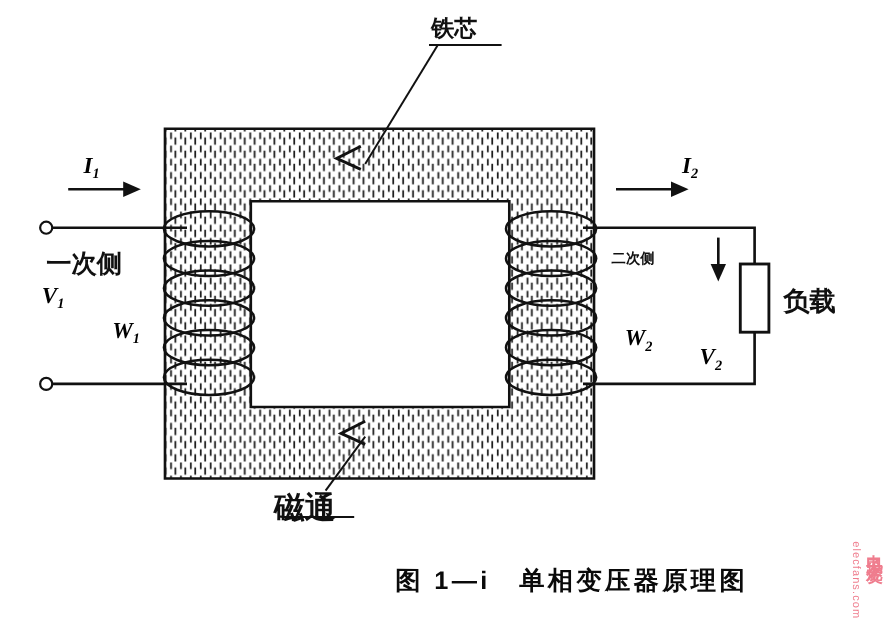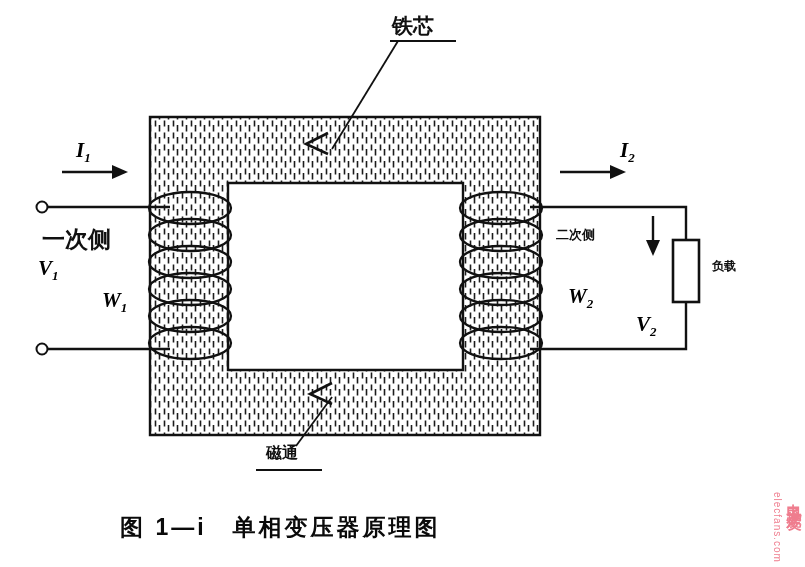--- a/index.html
+++ b/index.html
@@ -8,21 +8,21 @@
     font-family:"Liberation Sans",sans-serif;overflow:hidden;color:#101010;
   }
   svg{position:absolute;left:0;top:0;}
   .lbl{position:absolute;font-weight:bold;color:#101010;white-space:nowrap;}
   .var{
     position:absolute;font-family:"Liberation Serif",serif;font-style:italic;
     font-weight:bold;font-size:21px;color:#000000;white-space:nowrap;
   }
   .var sub{font-size:13px;}
   .caption{
-    position:absolute;left:120px;width:560px;top:512px;text-align:left;
+    position:absolute;left:120px;width:560px;top:512px;text-align:right;
     font-size:23px;font-weight:bold;letter-spacing:3px;color:#0a0a0a;
   }
   .watermark{
     position:absolute;right:2px;bottom:4px;display:flex;flex-direction:row;
     align-items:flex-start;gap:1px;color:#ef7d8e;
   }
   .watermark .wm-en{
     writing-mode:vertical-rl;font-size:10px;letter-spacing:1px;
     font-family:"Liberation Sans",sans-serif;
   }
@@ -86,39 +86,39 @@
 
     <line x1="62" y1="172" x2="114" y2="172" stroke="#111111" stroke-width="2.4"></line>
     <polygon points="112,165 128,172 112,179" fill="#111111"></polygon>
 
     <line x1="560" y1="172" x2="612" y2="172" stroke="#111111" stroke-width="2.4"></line>
     <polygon points="610,165 626,172 610,179" fill="#111111"></polygon>
   </svg>
 
   <div class="lbl" style="left:392px;top:12px;font-size:21px;">铁芯</div>
 
-  <div class="lbl" style="left:266px;top:443px;font-size:16px;">磁通</div>
+  <div class="lbl" style="left:249px;top:443px;font-size:28px;">磁通</div>
 
   <div class="lbl" style="left:42px;top:224px;font-size:23px;">一次侧</div>
 
   <div class="lbl" style="left:556px;top:202px;font-size:13px;margin-top:24px;">二次侧</div>
 
-  <div class="lbl" style="left:712px;top:258px;font-size:12px;">负载</div>
+  <div class="lbl" style="left:712px;top:258px;font-size:24px;">负载</div>
 
   <div class="var" style="left:76px;top:138px;"><span>I</span><sub>1</sub></div>
 
   <div class="var" style="left:572px;top:138px;margin-left:48px;"><span>I</span><sub>2</sub></div>
 
   <div class="var" style="left:38px;top:256px;text-align:center;"><span>V</span><sub>1</sub></div>
 
   <div class="var" style="left:636px;top:312px;"><span>V</span><sub>2</sub></div>
 
   <div class="var" style="left:102px;top:288px;"><span>W</span><sub>1</sub></div>
 
-  <div class="var" style="left:568px;top:284px;"><span>W</span><sub>2</sub></div>
+  <div class="var" style="left:568px;top:295px;"><span>W</span><sub>2</sub></div>
 
   <div class="caption">图 1—i　单相变压器原理图</div>
 
   <div class="watermark">
     <span class="wm-en">elecfans.com</span>
     <span class="wm-cn">电子发烧友</span>
   </div>
 
 </div>
 

